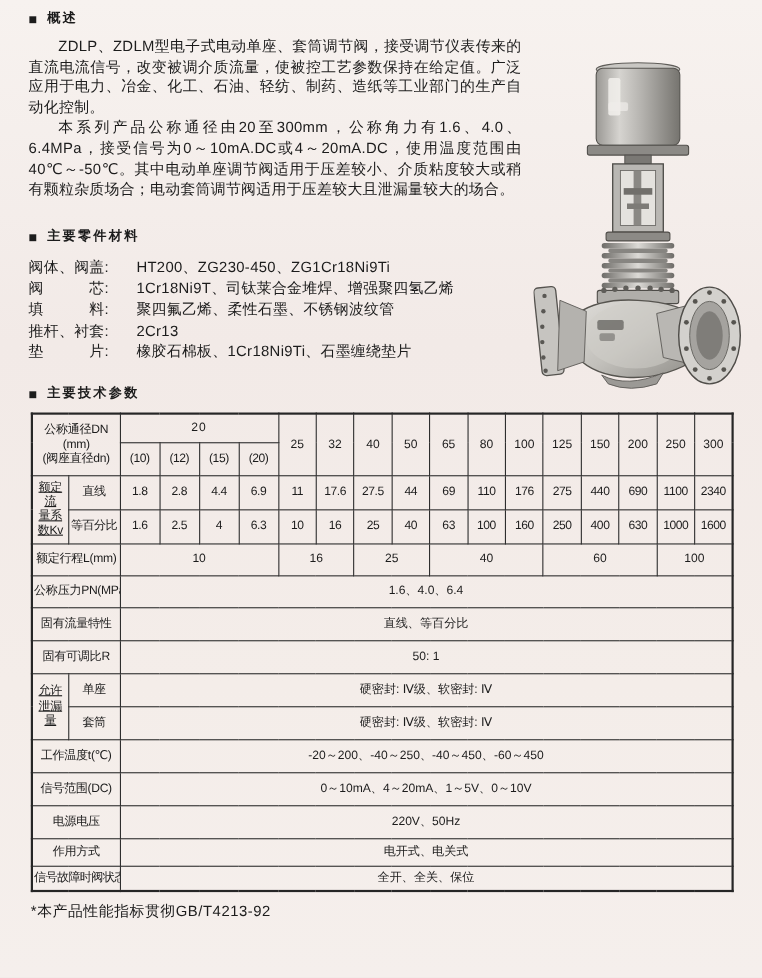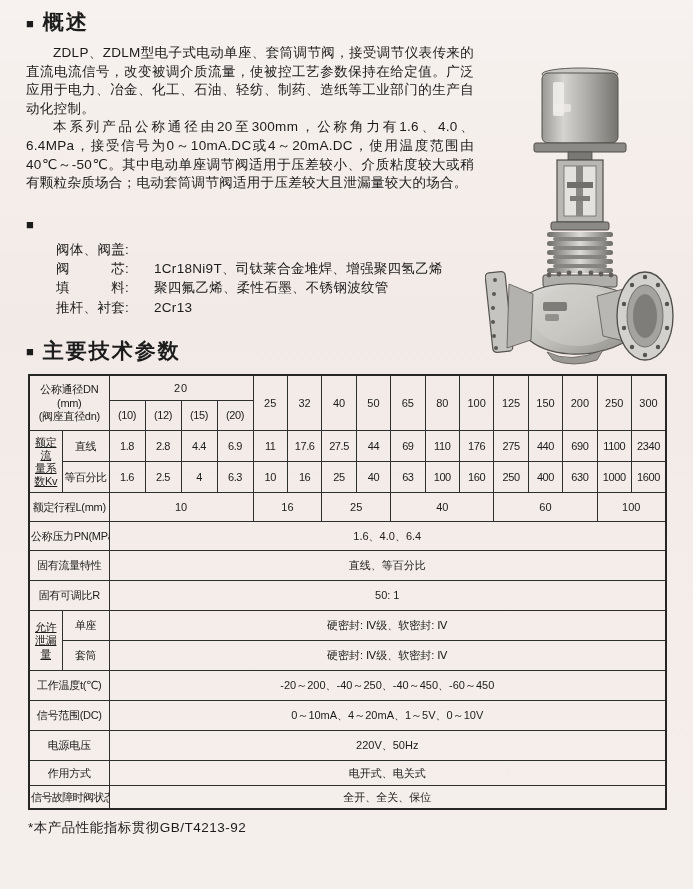--- a/index.html
+++ b/index.html
@@ -10,31 +10,31 @@
     margin:0 auto;
     background:linear-gradient(180deg,#f7f2ef 0%, #f2eae7 35%, #f4ede9 70%, #f5efec 100%);
     color:#1c1c1c;
     font-family:"Liberation Sans","DejaVu Sans",sans-serif;
     padding:8px 26px 0 26px;
     overflow:hidden;
   }
   
   .sec-head { display:flex; align-items:center; gap:9px; font-weight:bold; }
   .sec-head .sq { font-size:13px; line-height:1; transform:translateY(1px); }
-  .sec-head .t { font-size:21px; letter-spacing:2px; }
+  .sec-head .t { font-size:12px; letter-spacing:2px; }
   
   .overview { position:relative; margin-top:8px; }
   .para {
     width:448px; font-size:13.5px; line-height:18.6px;
     text-align:justify; text-indent:2em; letter-spacing:0.3px;
   }
   .valve-wrap { position:absolute; left:459px; top:20px; width:196px; height:310px; }
   
   .materials { margin-top:24px; }
-  .mat-list { margin-top:10px;margin-left:30px; }
+  .mat-list { margin-top:10px; }
   .mat-row { display:flex; font-size:13.5px; line-height:19.3px; letter-spacing:0.3px; }
   .mat-row .lab { width:98px; white-space:pre; flex:0 0 auto; }
   .mat-row .val { white-space:pre; }
   
   .params { margin-top:20px; }
   table.spec {
     margin-top:9px; margin-left:2px;
     width:639px; border-collapse:collapse; table-layout:fixed;
     border:2px solid #262626;
   }
@@ -168,36 +168,42 @@
         <rect x="58" y="238" width="24" height="9" rx="2" fill="#63615d" opacity="0.75"></rect>
         <rect x="60" y="250" width="14" height="7" rx="2" fill="#6d6b67" opacity="0.6"></rect>
 
         <path d="M62,288 Q85,300 118,286 L112,296 Q88,304 68,296 Z" fill="#9b9995" stroke="#5a5854" stroke-width="0.8"></path>
       </svg>
     </div>
   </div>
 
   <div class="sec-head materials">
     <span class="sq">■</span>
+    <span class="t">主要零件材料</span>
   </div>
   <div class="mat-list">
     <div class="mat-row">
       <span class="lab">阀体、阀盖:</span>
+      <span class="val">HT200、ZG230-450、ZG1Cr18Ni9Ti</span>
     </div>
     <div class="mat-row">
       <span class="lab">阀　　　芯:</span>
       <span class="val">1Cr18Ni9T、司钛莱合金堆焊、增强聚四氢乙烯</span>
     </div>
     <div class="mat-row">
       <span class="lab">填　　　料:</span>
       <span class="val">聚四氟乙烯、柔性石墨、不锈钢波纹管</span>
     </div>
     <div class="mat-row">
       <span class="lab">推杆、衬套:</span>
       <span class="val">2Cr13</span>
+    </div>
+    <div class="mat-row">
+      <span class="lab">垫　　　片:</span>
+      <span class="val">橡胶石棉板、1Cr18Ni9Ti、石墨缠绕垫片</span>
     </div>
   </div>
 
   <div class="sec-head params">
     <span class="sq">■</span>
     <span class="t">主要技术参数</span>
   </div>
 
   <table class="spec">
     <colgroup>

